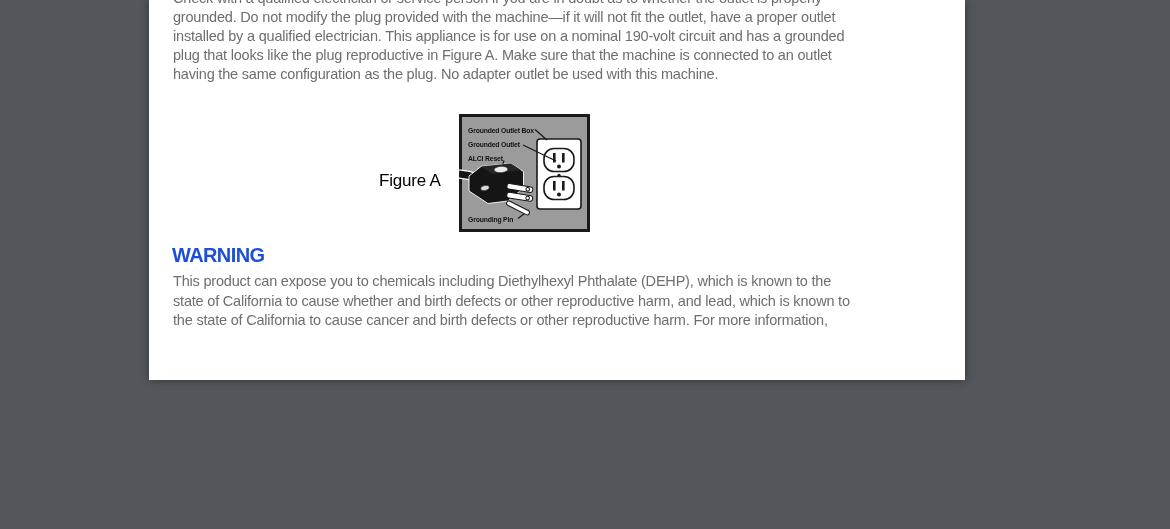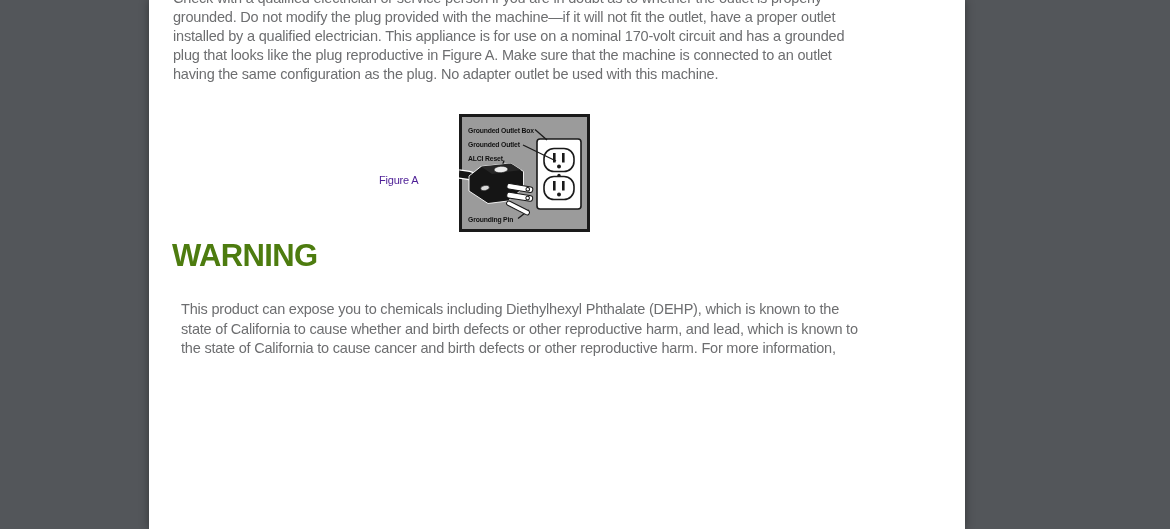--- a/index.html
+++ b/index.html
@@ -5,67 +5,67 @@
   html, body { margin: 0; padding: 0; }
   body {
     width: 1170px; height: 529px;
     background: #53565a;
     overflow: hidden;
     position: relative;
     font-family: "Liberation Sans", sans-serif;
   }
   .doc-page {
     position: absolute; left: 149px; top: 0;
-    width: 816px; height: 529px;
+    width: 816px; height: 380px;
     background: #ffffff;
     box-shadow: 0 0 9px rgba(0,0,0,0.38);
     overflow: hidden;
   }
   .body-text {
     position: absolute;
     color: #6d6e70;
     font-size: 14.5px;
     letter-spacing: -0.2px;
   }
   .body-text .line { white-space: nowrap; }
   .intro { left: 24px; top: -11px; width: 785px; line-height: 19px; }
-  .warning-para { left: 32px; top: 272px; width: 785px; line-height: 19.6px; margin-top: 28px; }
+  .warning-para { left: 24px; top: 272px; width: 785px; line-height: 19.6px; }
   .warning-heading {
     position: absolute; left: 23px; top: 240px;
-    font-size: 31px; line-height: 31px;
+    font-size: 20px; line-height: 31px;
     font-weight: bold;
-    color: #4d7c0f;
+    color: #1d4ed8;
     letter-spacing: -0.6px;
     white-space: nowrap;
   }
   .figure-caption {
     position: absolute; left: 230px; top: 172px;
-    font-size: 11px; line-height: 17px;
-    color: #4c1d95;
+    font-size: 17px; line-height: 17px;
+    color: #000000;
     letter-spacing: -0.2px;
     white-space: nowrap;
   }
   .figure-svg { position: absolute; left: 310px; top: 114px; }
   .fig-label {
     font-family: "Liberation Sans", sans-serif;
     font-weight: bold;
     font-size: 6.8px;
     fill: #121212;
     letter-spacing: -0.15px;
   }
 </style>
 </head>
 <body>
 
 <div class="doc-page">
 
   <div class="body-text intro">
     <div class="line">Check with a qualified electrician or service person if you are in doubt as to whether the outlet is properly</div>
     <div class="line">grounded. Do not modify the plug provided with the machine—if it will not fit the outlet, have a proper outlet</div>
-    <div class="line">installed by a qualified electrician. This appliance is for use on a nominal 170-volt circuit and has a grounded</div>
+    <div class="line">installed by a qualified electrician. This appliance is for use on a nominal 190-volt circuit and has a grounded</div>
     <div class="line">plug that looks like the plug reproductive in Figure A. Make sure that the machine is connected to an outlet</div>
     <div class="line">having the same configuration as the plug. No adapter outlet be used with this machine.</div>
   </div>
 
   <div class="figure-caption">Figure A</div>
 
   <svg class="figure-svg" width="131" height="118" viewBox="0 0 131 118" xmlns="http://www.w3.org/2000/svg">
 
     <rect x="1.5" y="1.5" width="128" height="115" fill="#9b9b9b" stroke="#1a1a1a" stroke-width="3"></rect>
 

